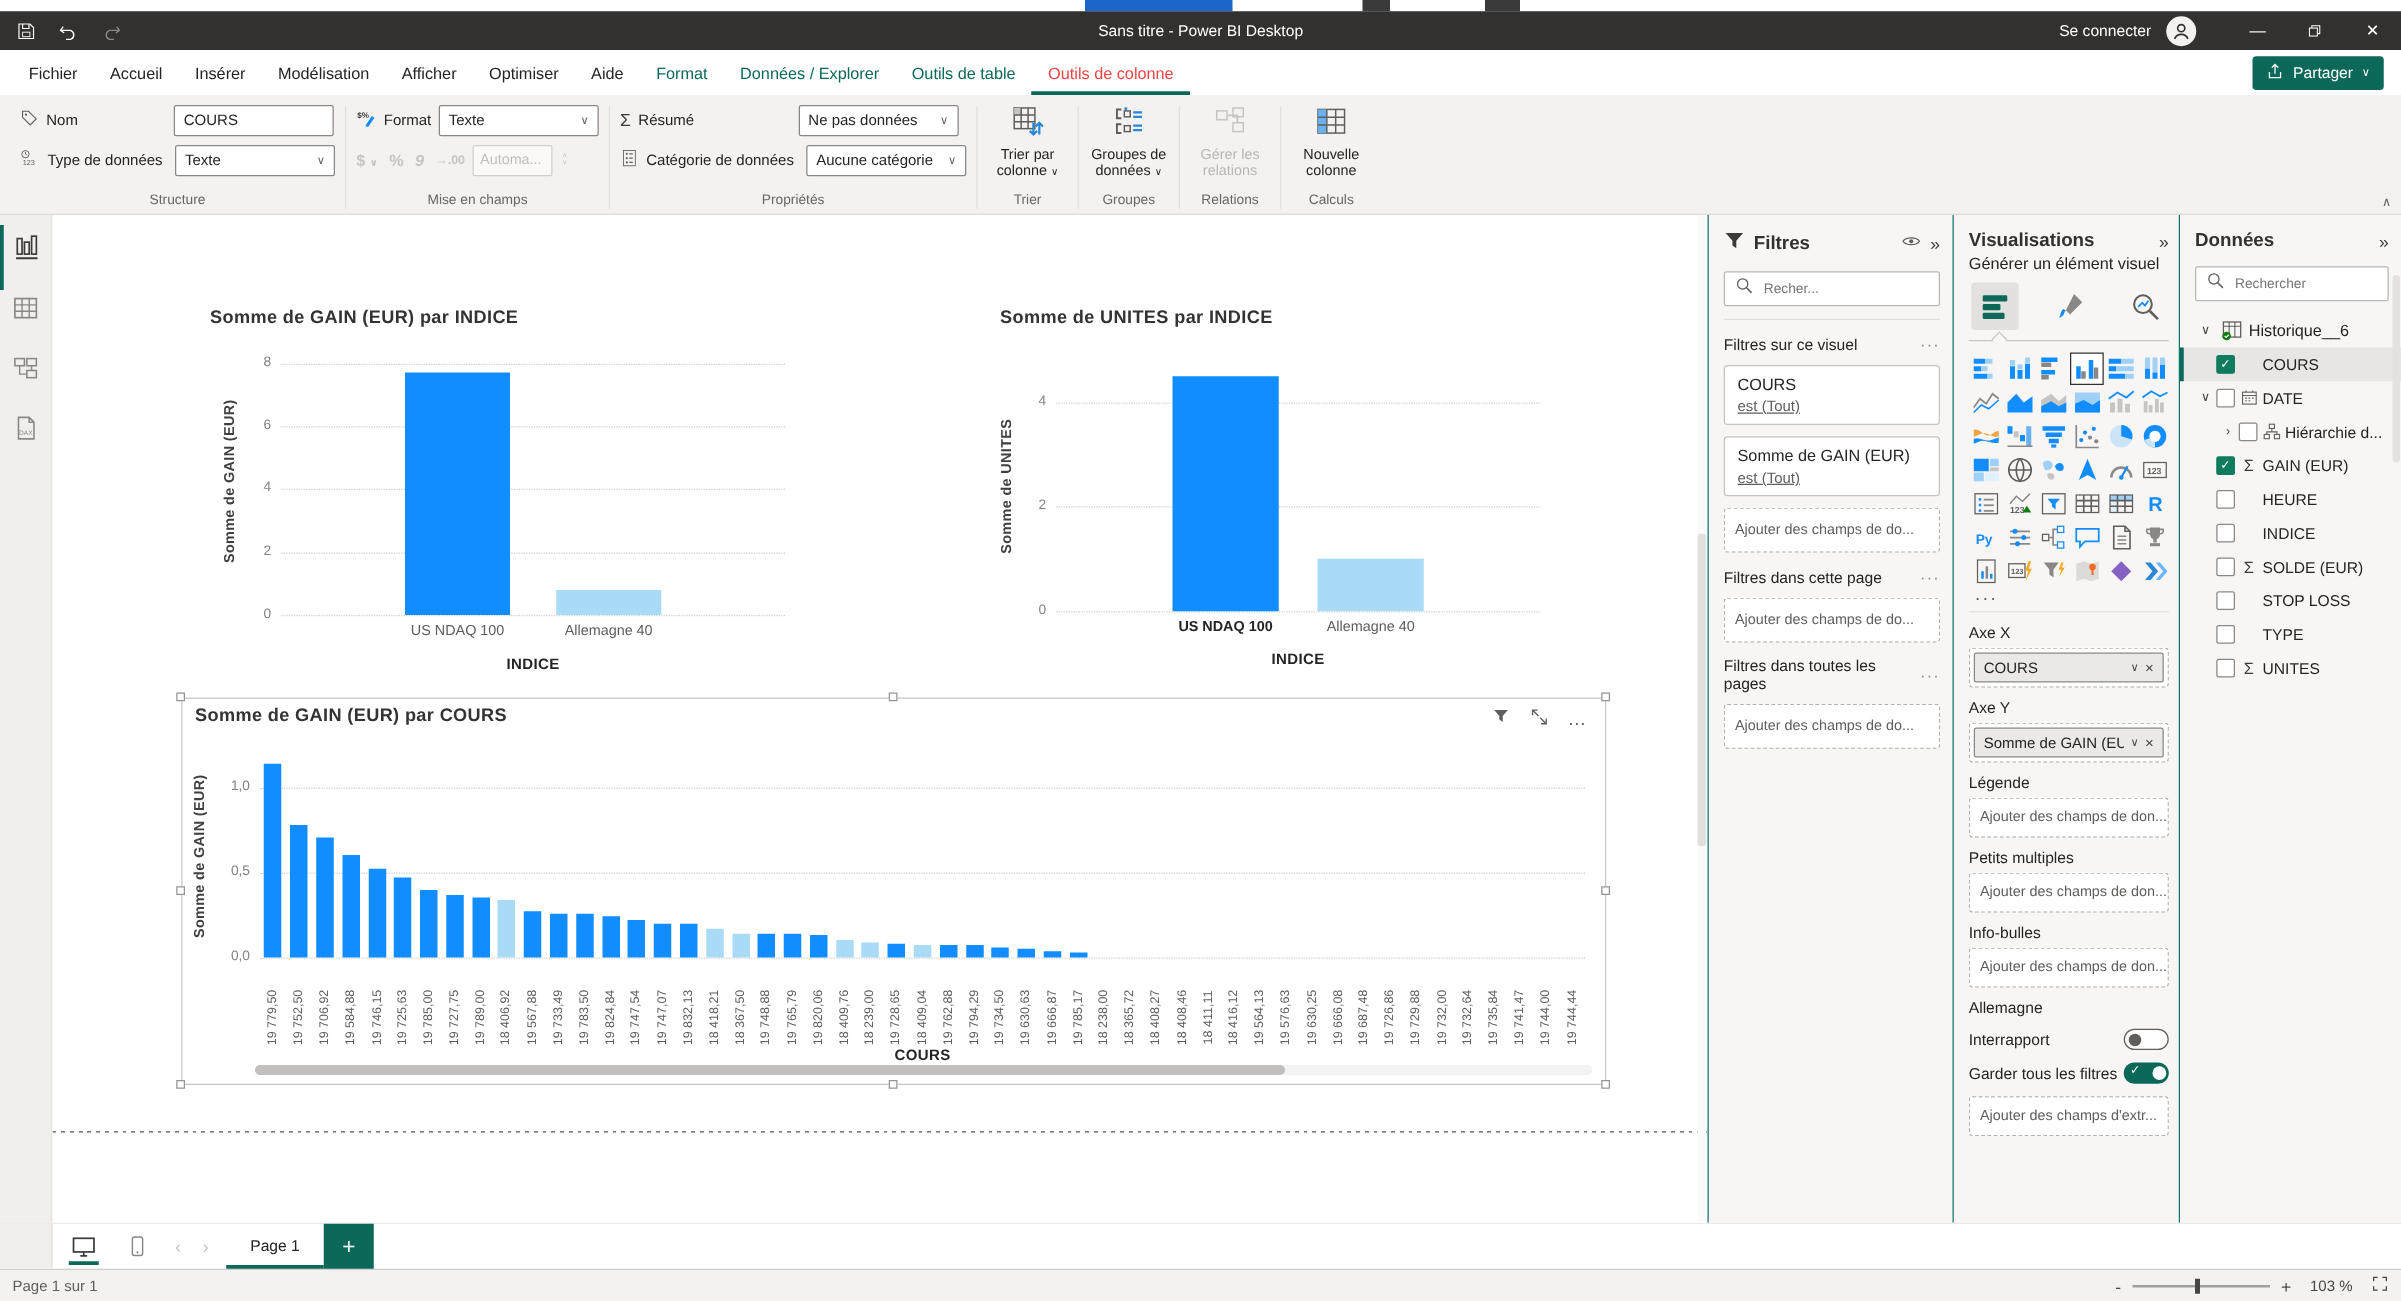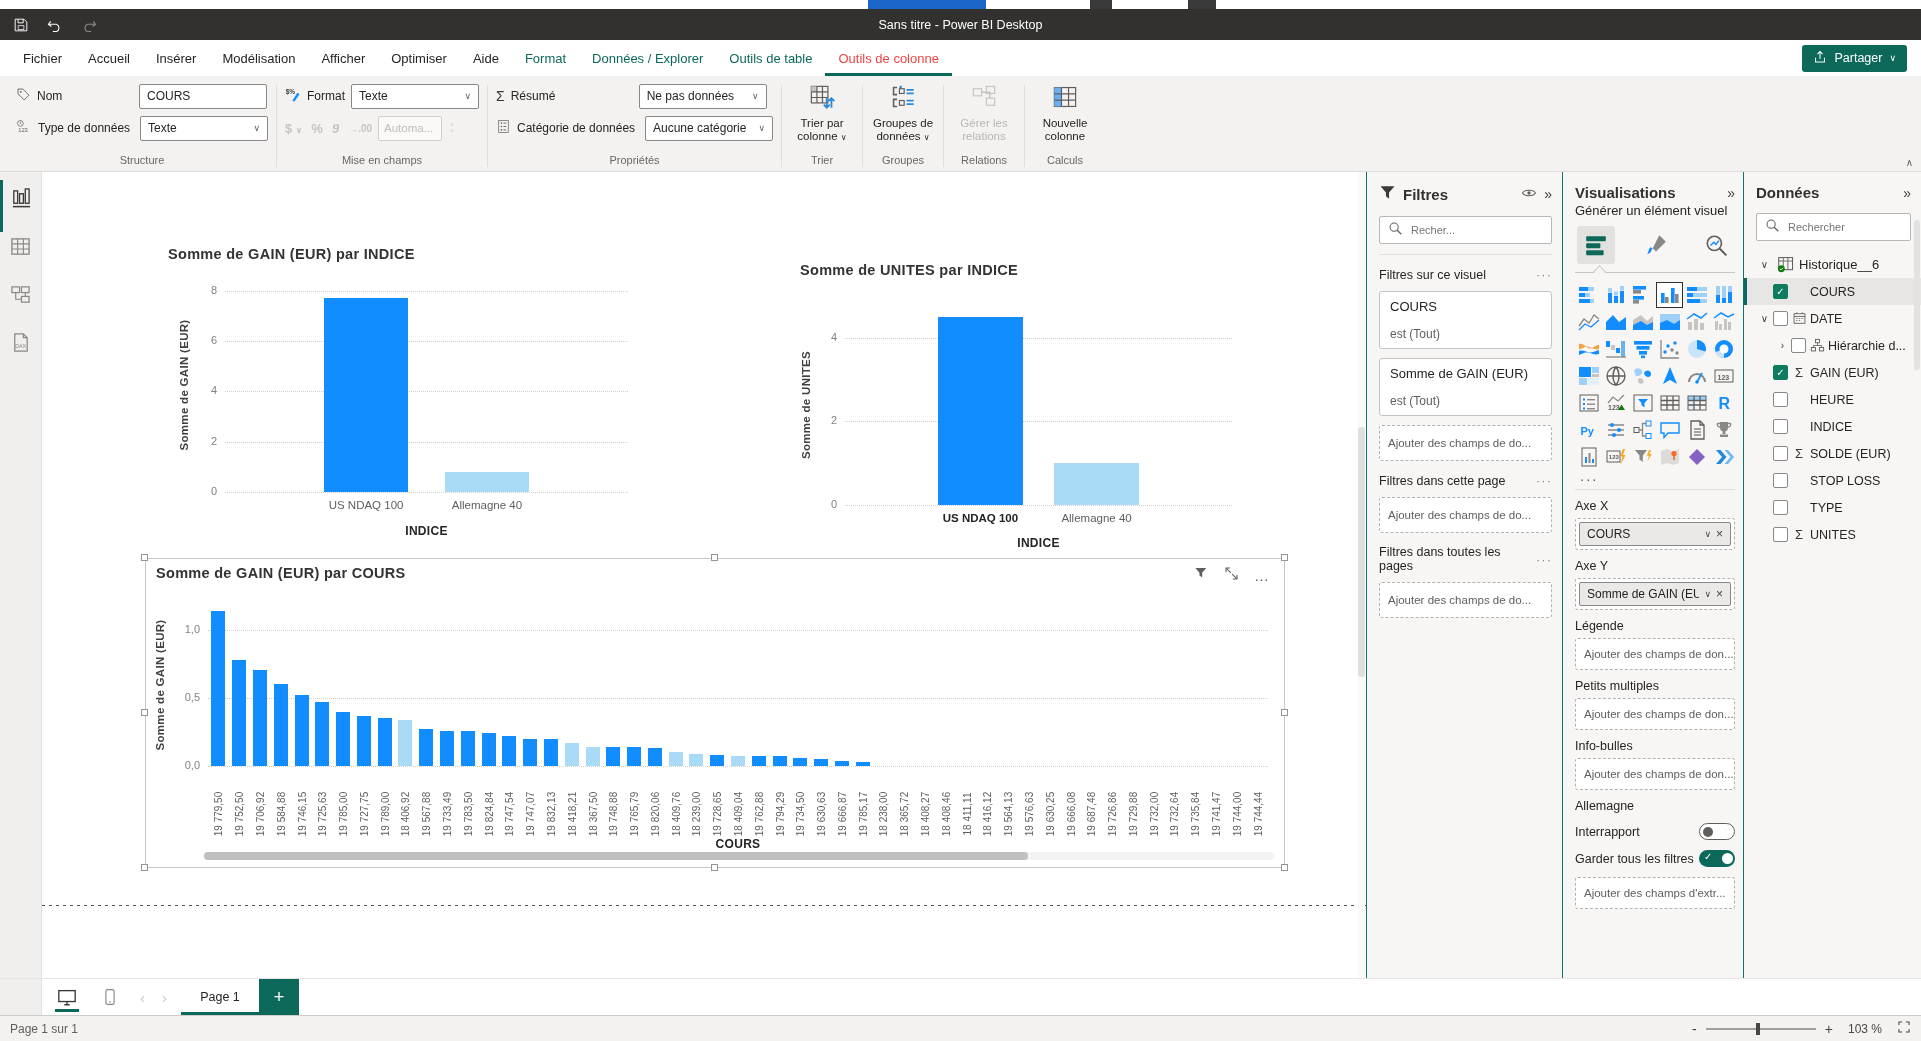--- a/index.html
+++ b/index.html
@@ -75,21 +75,21 @@
   .panel-head { display:flex; align-items:center; font-size:15px; font-weight:700; color:#323130; margin-bottom:12px; gap:7px; }
   .panel-head .grow { flex:1; }
   .panel-head .dbl { font-size:14px; color:#3b3a39; font-weight:400; }
   .search { height:28px; background:#fff; border:1px solid #b9b7b5; border-radius:2px; display:flex; align-items:center; padding:0 8px; gap:8px; margin-bottom:10px; }
   .search input { border:none; outline:none; flex:1; font-size:11px; min-width:0; background:transparent; color:#252423; font-family:inherit; }
   .fdiv { height:1px; background:#e1dfdd; margin:2px 0 4px 0; }
   .fsec-head { display:flex; justify-content:space-between; align-items:center; font-size:12.5px; color:#252423; margin:12px 0 9px 0; }
   .fsec-head .dots { color:#8a8886; font-size:13px; letter-spacing:1px; }
   .fcard { background:#fff; border:1px solid #c6c4c2; border-radius:3px; padding:7px 10px; margin-bottom:9px; }
   .fcard .f1 { font-size:13px; color:#252423; }
-  .fcard .f2 { font-size:12px; color:#605e5c; margin-top:13px; }
+  .fcard .f2 { font-size:12px; color:#605e5c; margin-top:3px;text-decoration:underline; }
   .addbox { background:#fff; border:1px dashed #b3b0ad; border-radius:3px; padding:11px 8px; font-size:11.5px; color:#605e5c; white-space:nowrap; overflow:hidden; margin-bottom:9px; }
   .vsub { font-size:13px; color:#252423; margin:-4px 0 8px 0; }
   .vtabs { display:flex; align-items:center; gap:22px; margin-left:2px; }
   .vtab { width:46px; height:38px; display:flex; align-items:center; justify-content:center; border-radius:3px; }
   .vtab.sel { background:#e3e1df; }
   .vtab-div { position:relative; height:1px; background:#c8c6c4; margin:8px 0 9px 0; }
   .vtab-div .notch { position:absolute; left:20px; top:-5px; width:9px; height:9px; background:#f7f6f5; border-left:1px solid #c8c6c4; border-top:1px solid #c8c6c4; transform:rotate(45deg); }
   .gal { display:grid; grid-template-columns:repeat(6,27px); gap:1px 0; }
   .gic { width:27px; height:26px; display:flex; align-items:center; justify-content:center; border:1px solid transparent; }
   .gic.sel { border-color:#323130; background:#fff; }
@@ -160,20 +160,37 @@
         </svg>
       </span>
     <span class="tb-ic" id="ic-redo">
         <svg width="16" height="16" viewBox="0 0 22 22" xmlns="http://www.w3.org/2000/svg">
           <path d="M17 6 L20 10 L16 13" stroke="#8a8886" fill="none" stroke-width="1.5"></path>
           <path d="M19.5 10 H9 A6 5.5 0 0 0 9 20 H14" stroke="#8a8886" fill="none" stroke-width="1.5"></path>
         </svg>
       </span>
   </div>
   <div class="tb-title">Sans titre - Power BI Desktop</div>
+  <div class="tb-right">
+    <span class="tb-signin">Se connecter</span>
+    <span class="tb-avatar" id="ic-avatar">
+        <svg width="18" height="18" viewBox="0 0 22 22" xmlns="http://www.w3.org/2000/svg">
+          <circle cx="11" cy="8" r="3.5" fill="none" stroke="#323130" stroke-width="1.6"></circle>
+          <path d="M4.5 18.5 A7 7 0 0 1 17.5 18.5" stroke="#323130" fill="none" stroke-width="1.6"></path>
+        </svg>
+      </span>
+    <span class="winbtn">—</span>
+    <span class="winbtn" id="ic-restore">
+        <svg width="14" height="14" viewBox="0 0 22 22" xmlns="http://www.w3.org/2000/svg">
+          <rect x="4" y="7" width="10" height="10" fill="none" stroke="#fff" stroke-width="1.3"></rect>
+          <path d="M7 7 V4 H17 V14 H14" stroke="#fff" fill="none" stroke-width="1.3"></path>
+        </svg>
+      </span>
+    <span class="winbtn">✕</span>
+  </div>
 </div>
 
 <div class="menubar">
   <div class="mtabs" id="menu-tabs">
       <div class="mtab">Fichier</div>
       <div class="mtab">Accueil</div>
       <div class="mtab">Insérer</div>
       <div class="mtab">Modélisation</div>
       <div class="mtab">Afficher</div>
       <div class="mtab">Optimiser</div>
@@ -398,21 +415,21 @@
         <div class="ch-grid" style="left: 65px; top: 100.941px; width: 403px;"></div>
         <div class="ch-ytick" style="left: 29px; top: 93.9412px; width: 28px;">6</div>
         <div class="ch-grid" style="left: 65px; top: 50.5882px; width: 403px;"></div>
         <div class="ch-ytick" style="left: 29px; top: 43.5882px; width: 28px;">8</div>
         <div class="ch-bar" style="left: 164.05px; top: 58px; width: 84px; height: 194px; background: rgb(17, 141, 255);"></div>
         <div class="ch-xlab" style="left: 146.05px; top: 259px; width: 120px;">US NDAQ 100</div>
         <div class="ch-bar" style="left: 284.95px; top: 232px; width: 84px; height: 20px; background: rgb(169, 219, 247);"></div>
         <div class="ch-xlab" style="left: 266.95px; top: 259px; width: 120px;">Allemagne 40</div>
         <div class="ch-xtitle" style="left: 206.5px; top: 284px; width: 120px;">INDICE</div>
       </div>
-    <div class="visual" id="chart2" style="left:748px;top:82px;width:450px;height:300px">
+    <div class="visual" id="chart2" style="left:748px;top:66px;width:450px;height:300px">
         <div class="ch-title" style="left: 10px; top: 8px;">Somme de UNITES par INDICE</div>
         <div class="ch-ylabel" style="left: 16px; top: 150.5px;">Somme de UNITES</div>
         <div class="ch-grid" style="left: 55px; top: 251px; width: 387px;"></div>
         <div class="ch-ytick" style="left: 19px; top: 244px; width: 28px;">0</div>
         <div class="ch-grid" style="left: 55px; top: 167.25px; width: 387px;"></div>
         <div class="ch-ytick" style="left: 19px; top: 160.25px; width: 28px;">2</div>
         <div class="ch-grid" style="left: 55px; top: 83.5px; width: 387px;"></div>
         <div class="ch-ytick" style="left: 19px; top: 76.5px; width: 28px;">4</div>
         <div class="ch-bar" style="left: 147.95px; top: 63px; width: 85px; height: 188px; background: rgb(17, 141, 255);"></div>
         <div class="ch-xlab bold" style="left: 130.45px; top: 258px; width: 120px;">US NDAQ 100</div>

